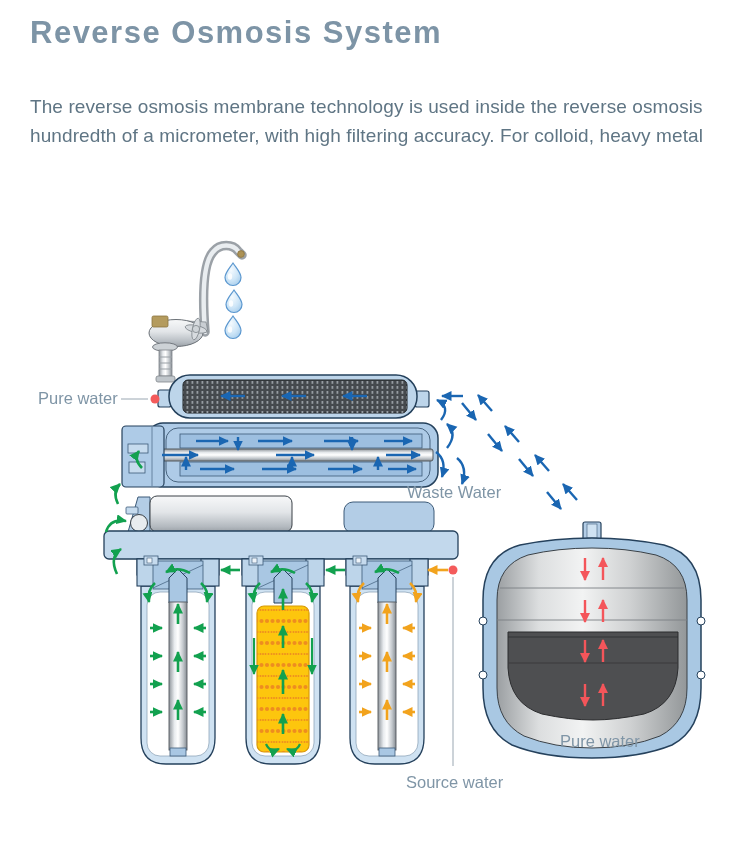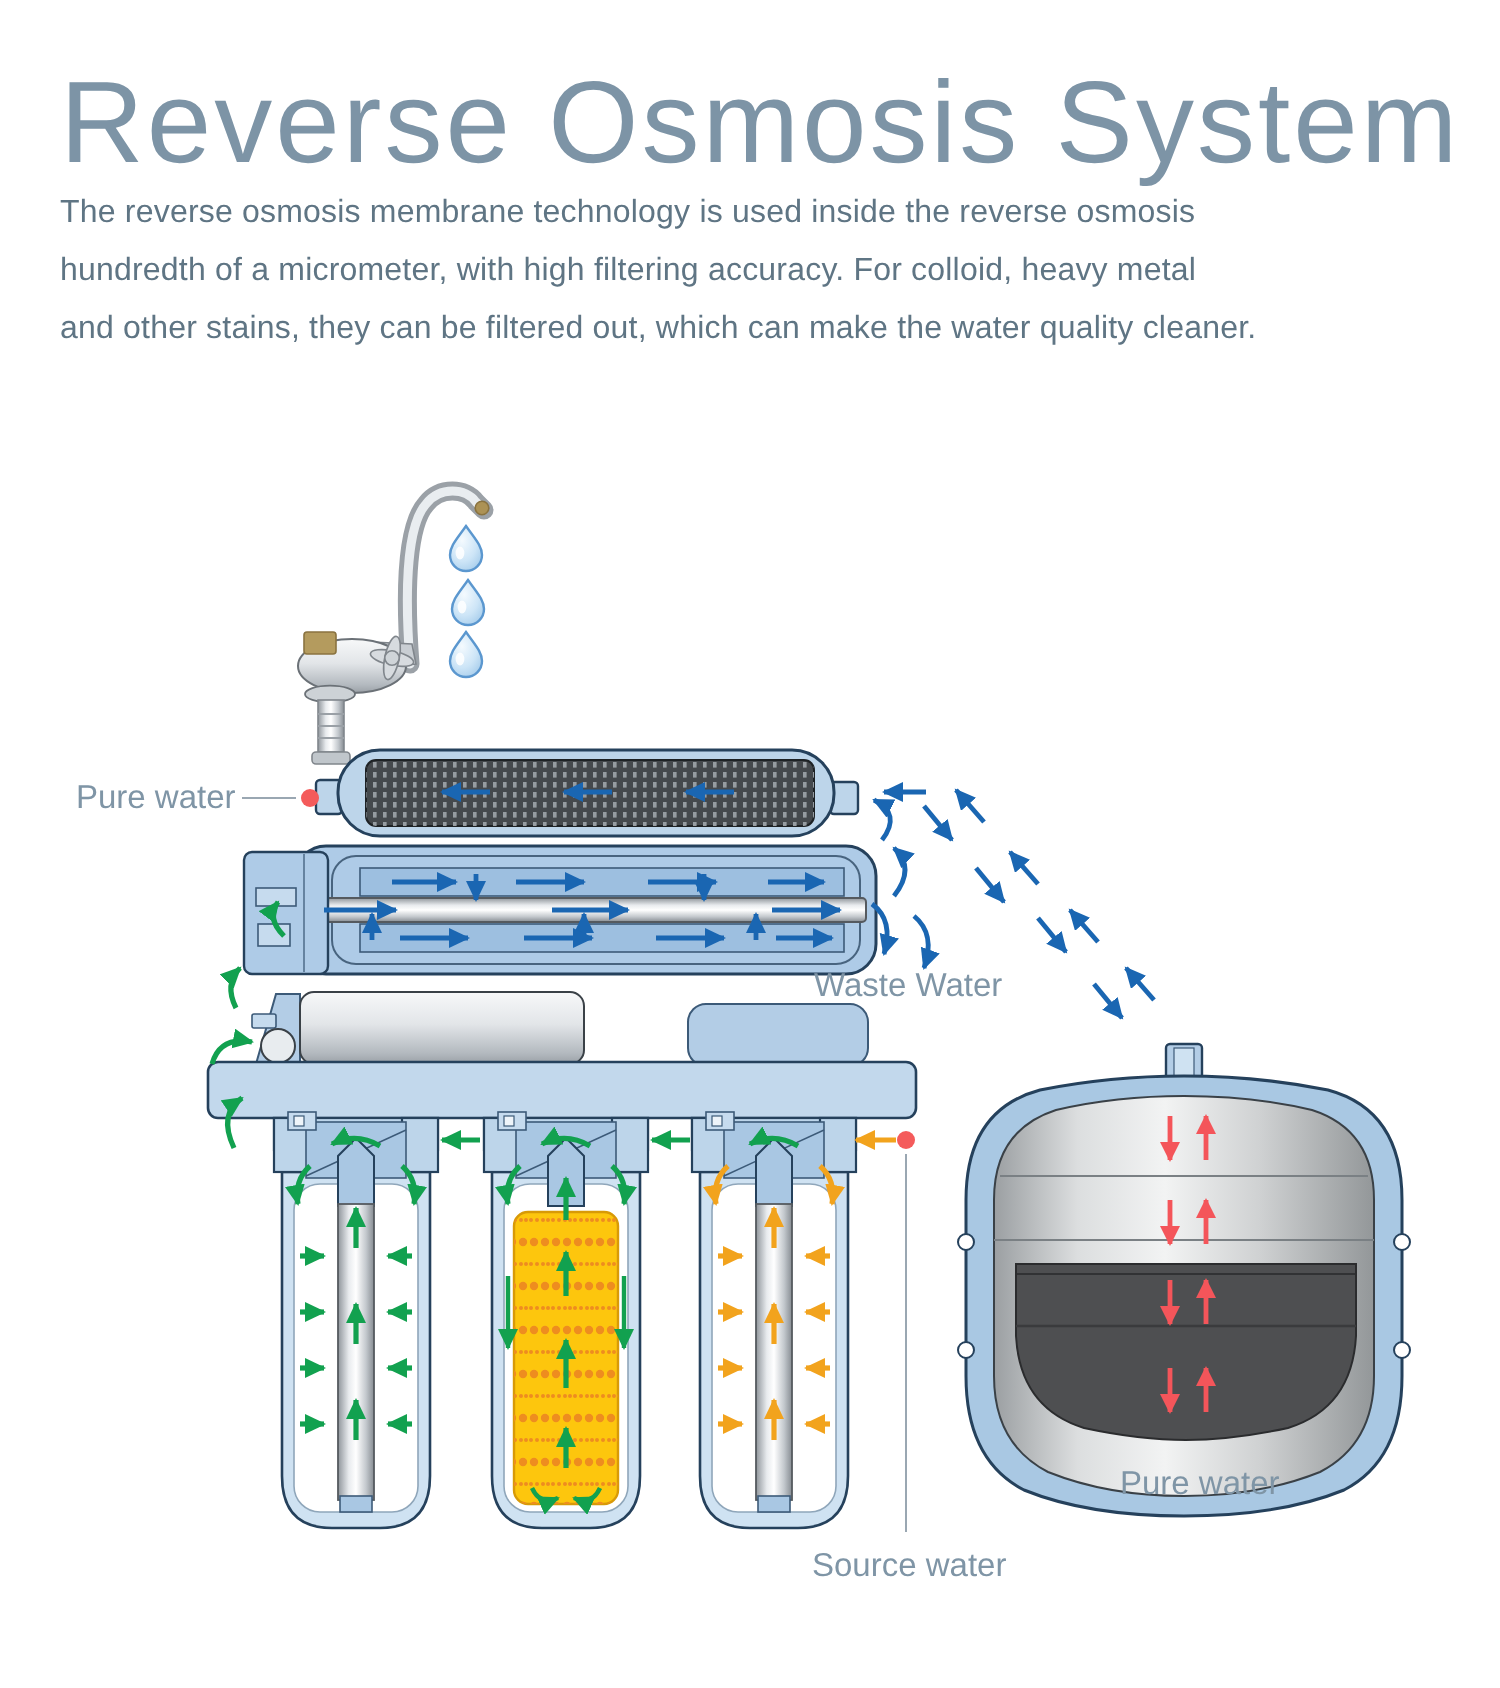--- a/index.html
+++ b/index.html
@@ -1,33 +1,32 @@
 <!DOCTYPE html>
 <html><head>
 <meta charset="utf-8">
 <style>
   html,body{margin:0;padding:0;background:#ffffff;}
   #page{position:relative;width:750px;height:844px;background:#ffffff;overflow:hidden;
         font-family:"Liberation Sans", sans-serif;}
-  #title{position:absolute;left:30px;top:28px;margin:0;font-size:58px;font-weight:400;
+  #title{position:absolute;left:30px;top:15px;margin:0;font-size:31px;font-weight:700;
          letter-spacing:1.5px;color:#7d94a6;}
-  #desc{position:absolute;left:30px;top:92px;width:715px;font-size:16px;line-height:29px;
+  #desc{position:absolute;left:30px;top:92px;width:715px;font-size:19px;line-height:29px;
         color:#5f7584;letter-spacing:0.1px;}
   #diagram{position:absolute;left:0;top:0;width:750px;height:844px;}
   svg text{font-family:"Liberation Sans", sans-serif;}
 </style>
 </head>
 <body>
 <div id="page">
 
 <h1 id="title">Reverse Osmosis System</h1>
 <div id="desc">
   <div>The reverse osmosis membrane technology is used inside the reverse osmosis</div>
   <div>hundredth of a micrometer, with high filtering accuracy. For colloid, heavy metal</div>
-  <div>and other stains, they can be filtered out, which can make the water quality cleaner.</div>
 </div>
 
 <svg id="diagram" viewBox="0 0 750 844" xmlns="http://www.w3.org/2000/svg">
   <defs>
     <marker id="mB" markerWidth="12" markerHeight="11" refX="9.5" refY="5" orient="auto" markerUnits="userSpaceOnUse">
       <path d="M0,0 L10.5,5 L0,10 Z" fill="#1a66b2"></path>
     </marker>
     <marker id="mG" markerWidth="12" markerHeight="11" refX="9.5" refY="5" orient="auto" markerUnits="userSpaceOnUse">
       <path d="M0,0 L10.5,5 L0,10 Z" fill="#12a14f"></path>
     </marker>

